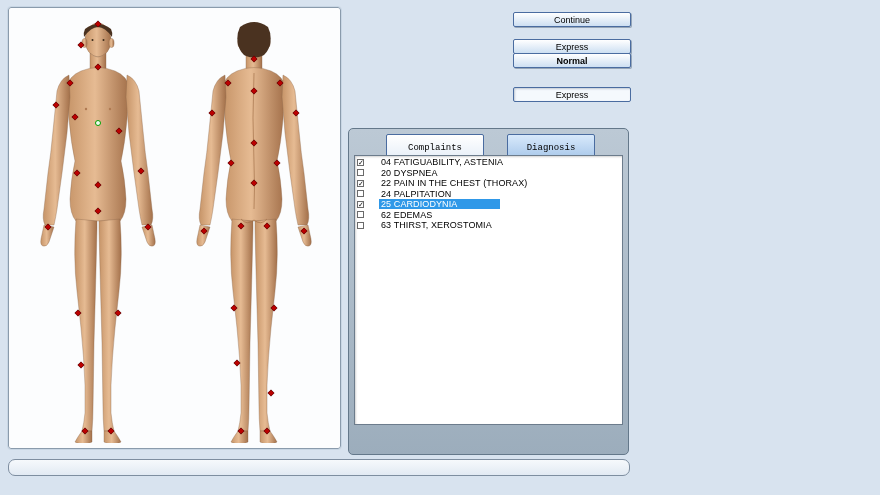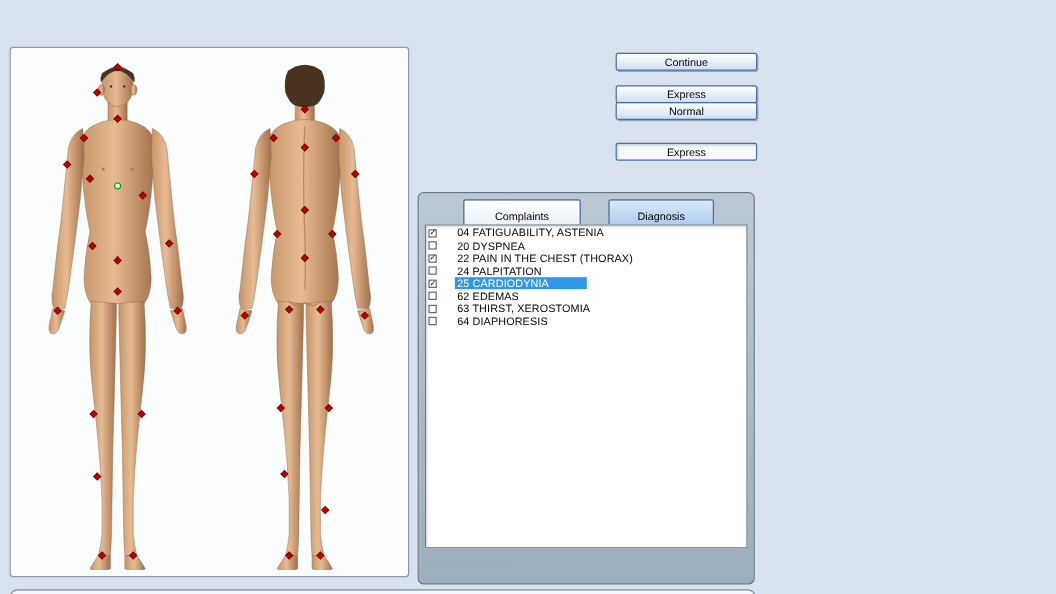--- a/index.html
+++ b/index.html
@@ -3,21 +3,21 @@
 <meta charset="utf-8">
 <style>
   * { margin:0; padding:0; box-sizing:border-box; }
   html,body { width:880px; height:495px; }
   body {
     font-family:"Liberation Sans", sans-serif;
     background:#d8e3ef;
     position:relative;
     overflow:hidden;
   }
-  .page { position:absolute; inset:0;margin-top:32px; }
+  .page { position:absolute; inset:0; }
 
   
   .body-panel {
     position:absolute; left:8px; top:7px; width:333px; height:442px;
     background:#fcfdfe;
     border:1px solid #8a9bac;
     outline:1px solid #c8d6e4;
     border-radius:3px;
   }
   .figure { position:absolute; top:5px; width:150px; height:430px; }
@@ -46,37 +46,37 @@
     font-size:9px; color:#000;
     border:1px solid #4a6ca0;
     border-radius:2px;
     background:linear-gradient(#ffffff, #cddff2);
     box-shadow:1px 1px 0 #96a6b8;
     cursor:pointer;
     line-height:12px;
   }
   .btn-continue { top:12px; }
   .btn-express  { top:39px; }
-  .btn-normal   { top:53px; }
+  .btn-normal   { top:53px;font-weight:bold; }
   .btn-detailed {
     top:87px;
     background:#f5f9fd;
     box-shadow:inset 1px 1px 2px rgba(40,60,90,.25);
   }
 
   
   .complaints-panel {
     position:absolute; left:348px; top:128px; width:281px; height:327px;
     background:linear-gradient(#bcc9d5, #9cadbc);
     border:1px solid #64788a;
     border-radius:5px;
   }
   .tab {
     position:absolute; top:5px; height:28px;
-    font-family:Liberation Sans, sans-serif;
+    font-family:Liberation Mono, monospace;
     font-size:9px; color:#000;
     border:1px solid #4a6ca0; border-radius:2px;
     cursor:pointer;
   }
   .tab-complaints { left:37px; width:98px; background:linear-gradient(#ffffff,#e4edf7); }
   .tab-diagnosis  { left:158px; width:88px; background:linear-gradient(#d8e9fb,#a3c4e8); }
 
   .list-box {
     position:absolute; left:5px; top:26px; width:269px; height:270px;
     background:#ffffff;
@@ -93,21 +93,21 @@
     gap:12px;
   }
   .checkbox {
     display:inline-block; width:7px; height:7px;
     border:1px solid #6a6a6a; background:#fff;
     font-size:7px; line-height:5px; text-align:center;
     margin:0 3px 0 1px; color:#111; flex:0 0 auto;
   }
   .row-text { padding:0 2px; letter-spacing:.1px; }
   .list-row.selected .row-text {
-    background:var(--sel); color:#fff; padding-right:32px;
+    background:var(--sel); color:#fff; padding-right:43px;
   }
 
   
   .status-bar {
     position:absolute; left:8px; top:459px; width:622px; height:17px;
     background:linear-gradient(#f6f9fc,#e2eaf3);
     border:1px solid #7e8fa0;
     border:1px solid #7e8ea0;
     border-radius:7px;
     font-size:9px; line-height:15px; padding:0 8px; color:#333;
@@ -237,22 +237,18 @@
           <span class="row-text">25  CARDIODYNIA</span>
         </div>
         <div class="list-row">
           <span class="checkbox"></span>
           <span class="row-text">62  EDEMAS</span>
         </div>
         <div class="list-row">
           <span class="checkbox"></span>
           <span class="row-text">63  THIRST, XEROSTOMIA</span>
         </div>
-        <div class="list-row">
-          <span class="checkbox"></span>
-          <span class="row-text">64  DIAPHORESIS</span>
-        </div>
       </div>
   </div>
 
   <div class="status-bar"></div>
 
 </div>
 
 </body></html>

